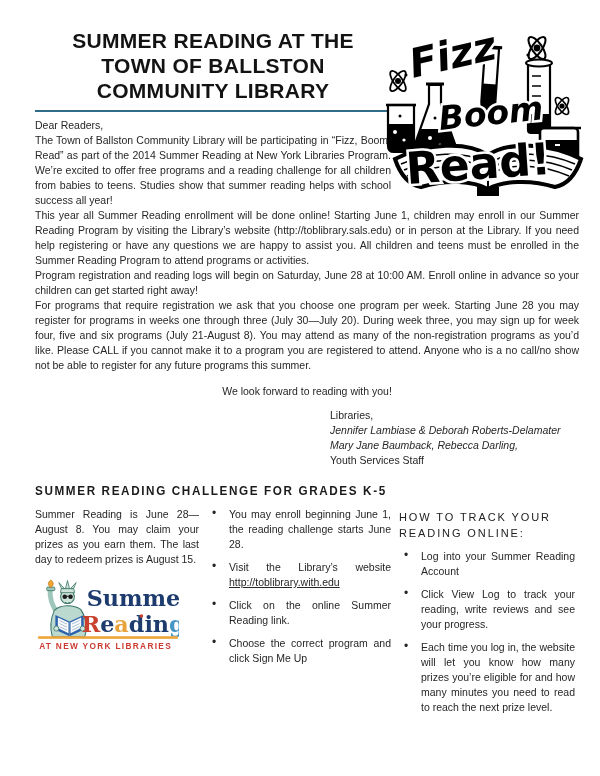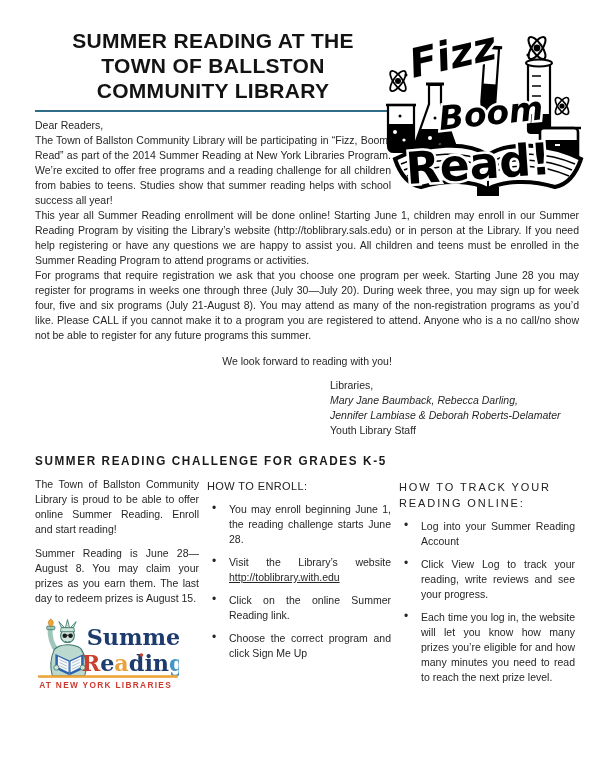--- a/index.html
+++ b/index.html
@@ -130,36 +130,36 @@
     <h1 class="title">
       <span>SUMMER READING AT THE</span>
       <span>TOWN OF BALLSTON</span>
       <span>COMMUNITY LIBRARY</span>
     </h1>
     <div class="divider"></div>
 
     <p class="salutation">Dear Readers,</p>
     <p class="para narrow">The Town of Ballston Community Library will be participating in “Fizz, Boom, Read” as part of the 2014 Summer Reading at New York Libraries Program.  We’re excited to offer free programs and a reading challenge for all children from babies to teens.  Studies show that summer reading helps with school success all year!</p>
     <p class="para">This year all Summer Reading enrollment will be done online!  Starting June 1, children may enroll in our Summer Reading Program by visiting the Library’s website (http://toblibrary.sals.edu) or in person at the Library.  If you need help registering or have any questions we are happy to assist you.  All children and teens must be enrolled in the Summer Reading Program to attend programs or activities.</p>
+    <p class="para">Program registration and reading logs will begin on Saturday, June 28 at 10:00 AM.  Enroll online in advance so your children can get started right away!</p>
     <p class="para">For programs that require registration we ask that you choose one program per week.  Starting June 28 you may register for programs in weeks one through three (July 30—July 20).  During week three, you may sign up for week four, five and six programs (July 21-August 8).  You may attend as many of the non-registration programs as you’d like.  Please CALL if you cannot make it to a program you are registered to attend.  Anyone who is a no call/no show not be able to register for any future programs this summer.</p>
     <p class="para closing">We look forward to reading with you!</p>
 
     <div class="signature">
       <p>Libraries,</p>
+      <p class="sig-names">Jennifer Lambiase &amp; Deborah Roberts-Delamater</p>
       <p class="sig-names">Mary Jane Baumback, Rebecca Darling,</p>
-      <p class="sig-names">Jennifer Lambiase &amp; Deborah Roberts-Delamater</p>
-      <p>Youth Library Staff</p>
+      <p>Youth Services Staff</p>
     </div>
 
     <h2 class="challenge-heading">SUMMER READING CHALLENGE FOR GRADES K-5</h2>
 
     <div class="columns">
 
       <div class="col col-intro">
-        <p>The Town of Ballston Community Library is proud to be able to offer online Summer Reading.  Enroll and start reading!</p>
         <p>Summer Reading is June 28—August 8.  You may claim your prizes as you earn them.  The last day to redeem prizes is August 15.</p>
 
         <div class="summer-logo">
           <svg viewBox="0 0 140 80" width="142" height="81">
             <g>
               <path d="M20,33 C15,27 12,18 13,10" stroke="#9fc6ba" stroke-width="5" fill="none" stroke-linecap="round"></path>
               <rect x="9.5" y="8" width="8" height="3.5" rx="1" fill="#9fc6ba" stroke="#3a7668" stroke-width="0.8"></rect>
               <path d="M13.5,1 C16.5,3 17,6 13.5,8.5 C10,6 10.5,3 13.5,1 Z" fill="#f0a631" stroke="#b06a10" stroke-width="0.6"></path>
               <path d="M17,31 C13,40 13,50 15,57 L47,57 C50,48 48,37 43,30 C36,25 23,25 17,31 Z" fill="#bcd9cf" stroke="#3a7668" stroke-width="1"></path>
               <circle cx="30" cy="17.5" r="6.8" fill="#cfe4da" stroke="#3a7668" stroke-width="1"></circle>
@@ -183,21 +183,20 @@
             <text x="49" y="27" font-family="'DejaVu Serif', serif" font-weight="bold" font-size="22" fill="#1d3b6d">Summer</text>
             <text id="reading-word" x="44" y="52" font-family="'DejaVu Serif', serif" font-weight="bold" font-size="22"><tspan fill="#c9402f">R</tspan><tspan fill="#1d3b6d">e</tspan><tspan fill="#e8a33d">a</tspan><tspan fill="#1d3b6d">d</tspan><tspan fill="#1d3b6d">i</tspan><tspan fill="#1d3b6d">n</tspan><tspan fill="#4596c4">g</tspan></text>
             <circle cx="103" cy="36.5" r="1.8" fill="#c9402f"></circle>
             <rect x="1" y="56.5" width="138" height="2.6" fill="#eda63c"></rect>
             <text x="2" y="69.5" font-family="'Liberation Sans', sans-serif" font-weight="bold" font-size="8.2" letter-spacing="1.3" fill="#cc3a30">AT NEW YORK LIBRARIES</text>
           </svg>
         </div>
       </div>
 
       <div class="col col-enroll">
-        <h3>HOW TO ENROLL:</h3>
         <ul class="bullets">
           <li>
             <span>You may enroll beginning June 1, the reading challenge starts June 28.</span>
           </li>
           <li>
             <span>Visit the Library’s website</span>
             <a class="weblink" href="#">http://toblibrary.with.edu</a>
           </li>
           <li>
             <span>Click on the online Summer Reading link.</span>

